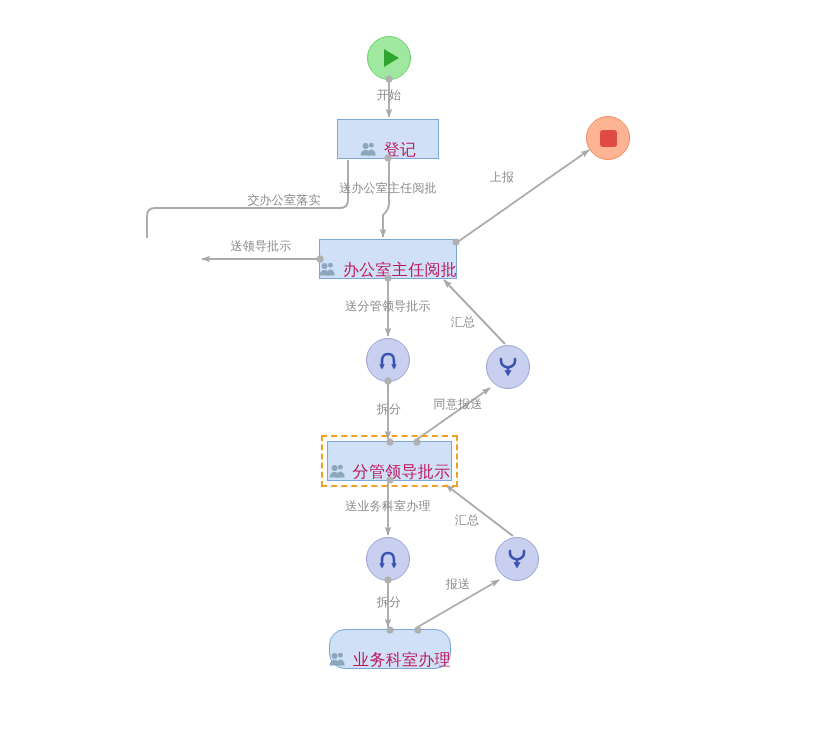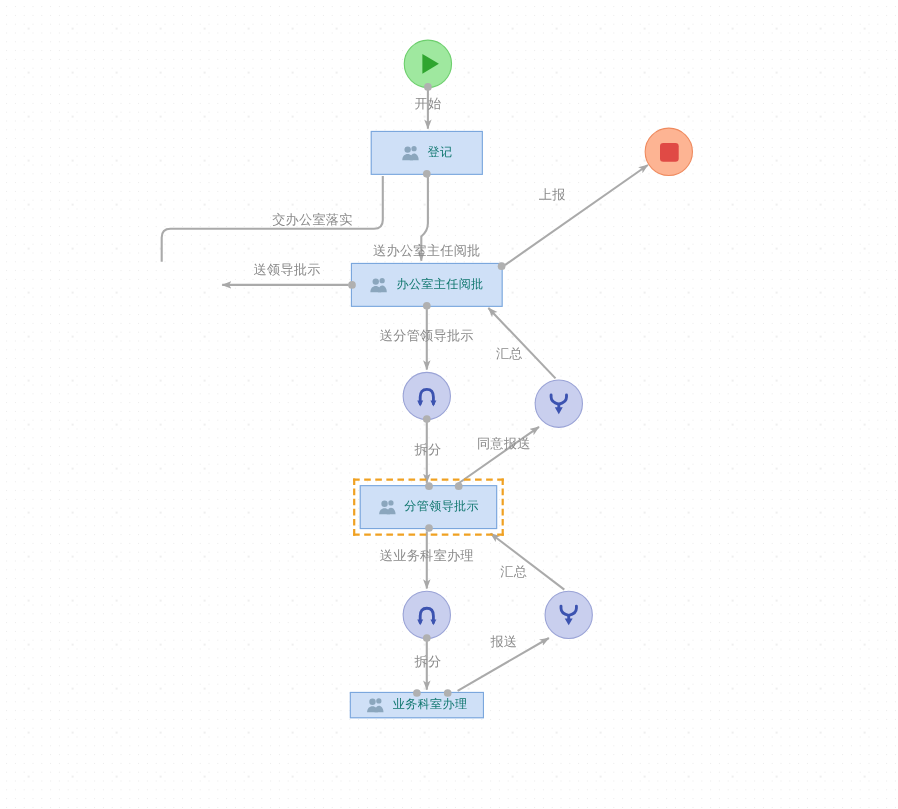--- a/index.html
+++ b/index.html
@@ -28,25 +28,25 @@
   }
   .node {
     position: absolute;
     box-sizing: border-box;
   }
   
   .task {
     background: #cfe0f7;
     border: 1px solid #7ba7dd;
     display: flex;
-    align-items: center;
+    align-items: flex-end;
     justify-content: center;
     gap: 7px;
-    color: #0f766e;
-    font-size: 11px;
+    color: #be185d;
+    font-size: 16px;
     letter-spacing: 0.3px;
     white-space: nowrap;
   }
   .task.selected {
     outline: 2px dashed #f0a122;
     outline-offset: 4px;
   }
   .task .label { line-height: 1; }
   .user-icon { flex: 0 0 auto; display: block; }
   
@@ -138,21 +138,21 @@
 
       <path d="M388,582 L388,627" marker-end="url(#arrow)"></path>
 
       <path d="M416,628 L499,580" marker-end="url(#arrow)"></path>
 
       <path d="M513,536 L446,485" marker-end="url(#arrow)"></path>
     </g>
   </svg>
 
   <div class="edge-label" style="left:389px; top:95px;">开始</div>
-  <div class="edge-label" style="left:388px; top:188px;margin-top:40px;">送办公室主任阅批</div>
+  <div class="edge-label" style="left:388px; top:188px;">送办公室主任阅批</div>
   <div class="edge-label" style="left:262px; top:200px;margin-left:22px;">交办公室落实</div>
   <div class="edge-label" style="left:261px; top:246px;">送领导批示</div>
   <div class="edge-label" style="left:502px; top:177px;">上报</div>
   <div class="edge-label" style="left:388px; top:306px;">送分管领导批示</div>
   <div class="edge-label" style="left:389px; top:409px;">拆分</div>
   <div class="edge-label" style="left:450px; top:404px;padding-left:16px;">同意报送</div>
   <div class="edge-label" style="left:463px; top:322px;">汇总</div>
   <div class="edge-label" style="left:388px; top:506px;">送业务科室办理</div>
   <div class="edge-label" style="left:389px; top:602px;">拆分</div>
   <div class="edge-label" style="left:458px; top:584px;">报送</div>
@@ -246,21 +246,21 @@
   <div class="node gateway" style="left:495px; top:537px; width:44px; height:44px;">
     <svg width="22" height="22" viewBox="0 0 22 22">
       <g fill="none" stroke="#3c53b0" stroke-width="2.6" stroke-linecap="round">
         <path d="M4,3 L4,5 Q4,10 11,11.5 L11,16"></path>
         <path d="M18,3 L18,5 Q18,10 11,11.5"></path>
       </g>
       <path d="M11,20.5 L7.4,14.2 L14.6,14.2 Z" fill="#3c53b0"></path>
     </svg>
   </div>
 
-  <div class="node task" style="left:318px; top:629px; width:122px; height:24px;">
+  <div class="node task" style="left:329px; top:629px; width:122px; height:40px;border-radius:16px;">
     <svg class="user-icon" width="17" height="17" viewBox="0 0 17 17">
       <g fill="#8ba6bd">
         <circle cx="5.6" cy="5" r="2.9"></circle>
         <path d="M0.7,14.6 C0.7,11.1 2.9,9.1 5.6,9.1 C8.3,9.1 10.5,11.1 10.5,14.6 Z"></path>
         <circle cx="11.4" cy="4.2" r="2.4"></circle>
         <path d="M7.6,14.6 C7.6,11.4 9.3,8.6 11.4,8.6 C13.5,8.6 15.6,10.8 15.6,14.6 Z"></path>
       </g>
     </svg>
     <span class="label">业务科室办理</span>
     <div class="anchor" style="left:50%; top:0%;"></div>

